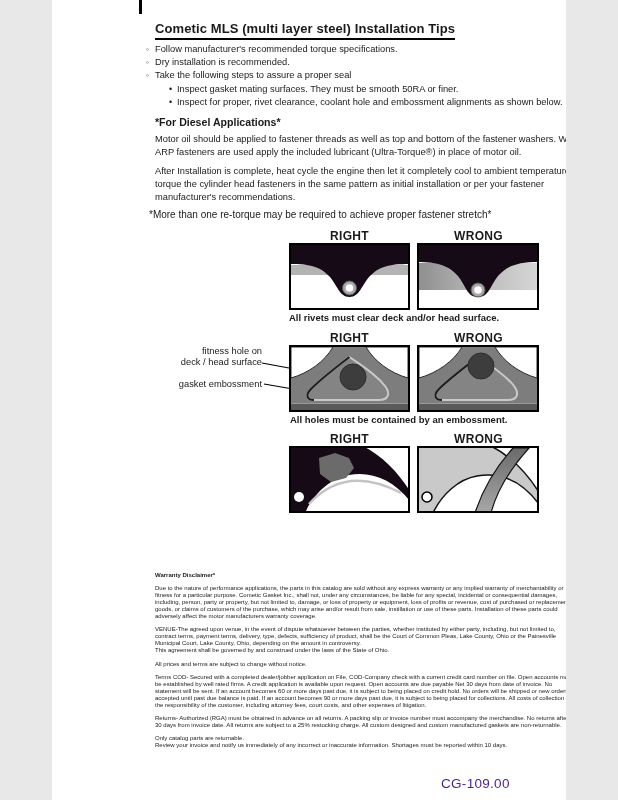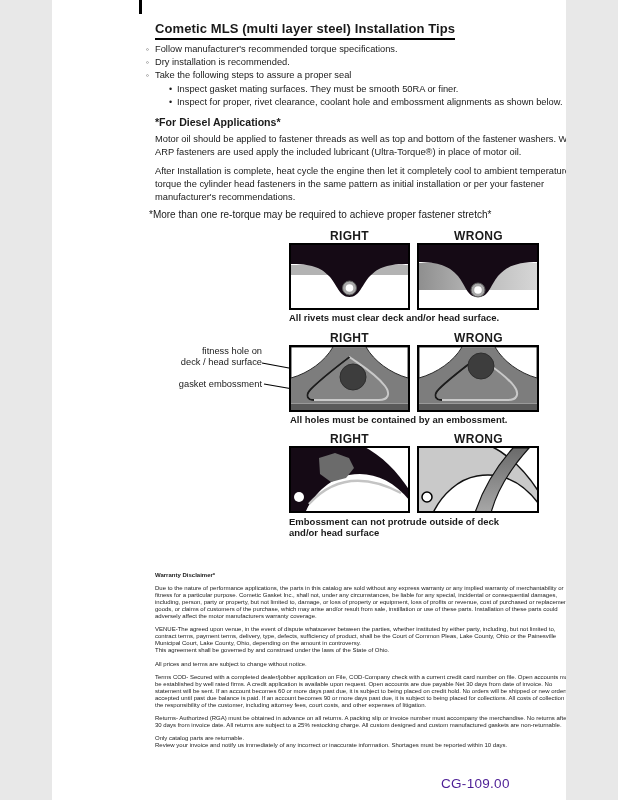--- a/index.html
+++ b/index.html
@@ -173,24 +173,20 @@
             <stop offset="1" stop-color="#a8a8a8"></stop>
         </linearGradient>
       </defs>
       <rect x="0" y="0" width="122" height="67" fill="#ffffff"></rect>
       <path d="M0,0 H74 C94,10 109,26 122,46 V58 C104,34 83,26 60,30 C42,33 25,48 16,67 H0 Z" fill="#c9c9c9" stroke="#111111" stroke-width="1.5"></path>
       <path d="M96,2 C80,20 66,42 58,67 L74,67 C80,44 94,22 112,2 Z" fill="url(#g2)" stroke="#111111" stroke-width="1.2"></path>
       <circle cx="10" cy="51" r="5" fill="#ffffff" stroke="#000000" stroke-width="1.5"></circle>
       <rect x="1" y="1" width="120" height="65" fill="none" stroke="#000000" stroke-width="2"></rect>
     </svg>
   </div>
-  <div class="caption" style="left:237px; top:516px;">
-    <div>Embossment can not protrude outside of deck</div>
-    <div>and/or head surface</div>
-  </div>
 
   <div class="disclaimer">
     <div class="blk dh">Warranty Disclaimer*</div>
     <div class="blk">Due to the nature of performance applications, the parts in this catalog are sold without any express warranty or any implied warranty of merchantability or fitness for a particular purpose.  Cometic Gasket Inc., shall not, under any circumstances, be liable for any special, incidental or consequential damages, including, person, party or property, but not limited to, damage, or loss of property or equipment, loss of profits or revenue, cost of purchased or replacement goods, or claims of customers of the purchase, which may arise and/or result from sale, instillation or use of these parts.  Installation of these parts could adversely affect the motor manufacturers warranty coverage.</div>
     <div class="blk">
       <div>VENUE-The agreed upon venue, in the event of dispute whatsoever between the parties, whether instituted by either party, including, but not limited to, contract terms, payment terms, delivery, type, defects, sufficiency of product, shall be the Court of Common Pleas, Lake County, Ohio or the Painesville Municipal Court, Lake County, Ohio, depending on the amount in controversy.</div>
       <div>This agreement shall be governed by and construed under the laws of the State of Ohio.</div>
     </div>
     <div class="blk">All prices and terms are subject to change without notice.</div>
     <div class="blk">Terms COD- Secured with a completed dealer/jobber application on File, COD-Company check with a current credit card number on file.  Open accounts may be established by well rated firms.  A credit application is available upon request.  Open accounts are due payable Net 30 days from date of invoice.  No statement will be sent.  If an account becomes 60 or more days past due, it is subject to being placed on credit hold.  No orders will be shipped or new orders accepted until past due balance is paid.  If an account becomes 90 or more days past due, it is subject to being placed for collections.  All costs of collection are the responsibility of the customer, including attorney fees, court costs, and other expenses of litigation.</div>

